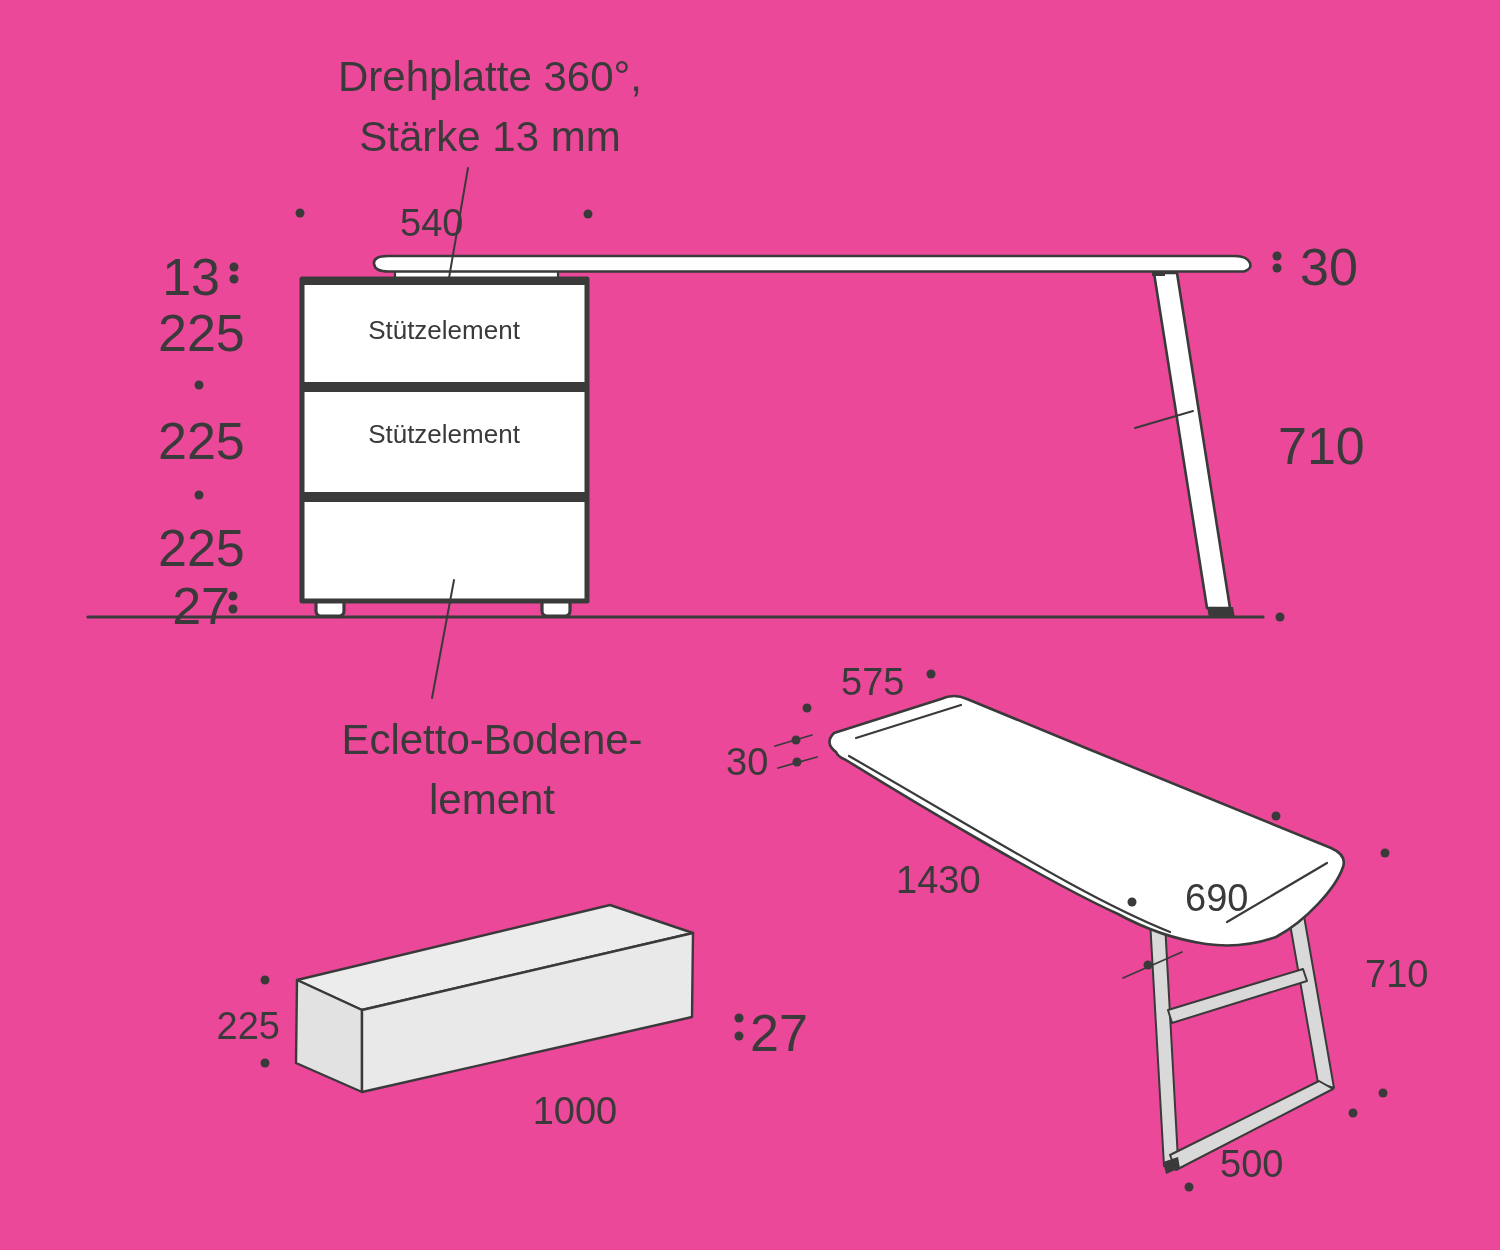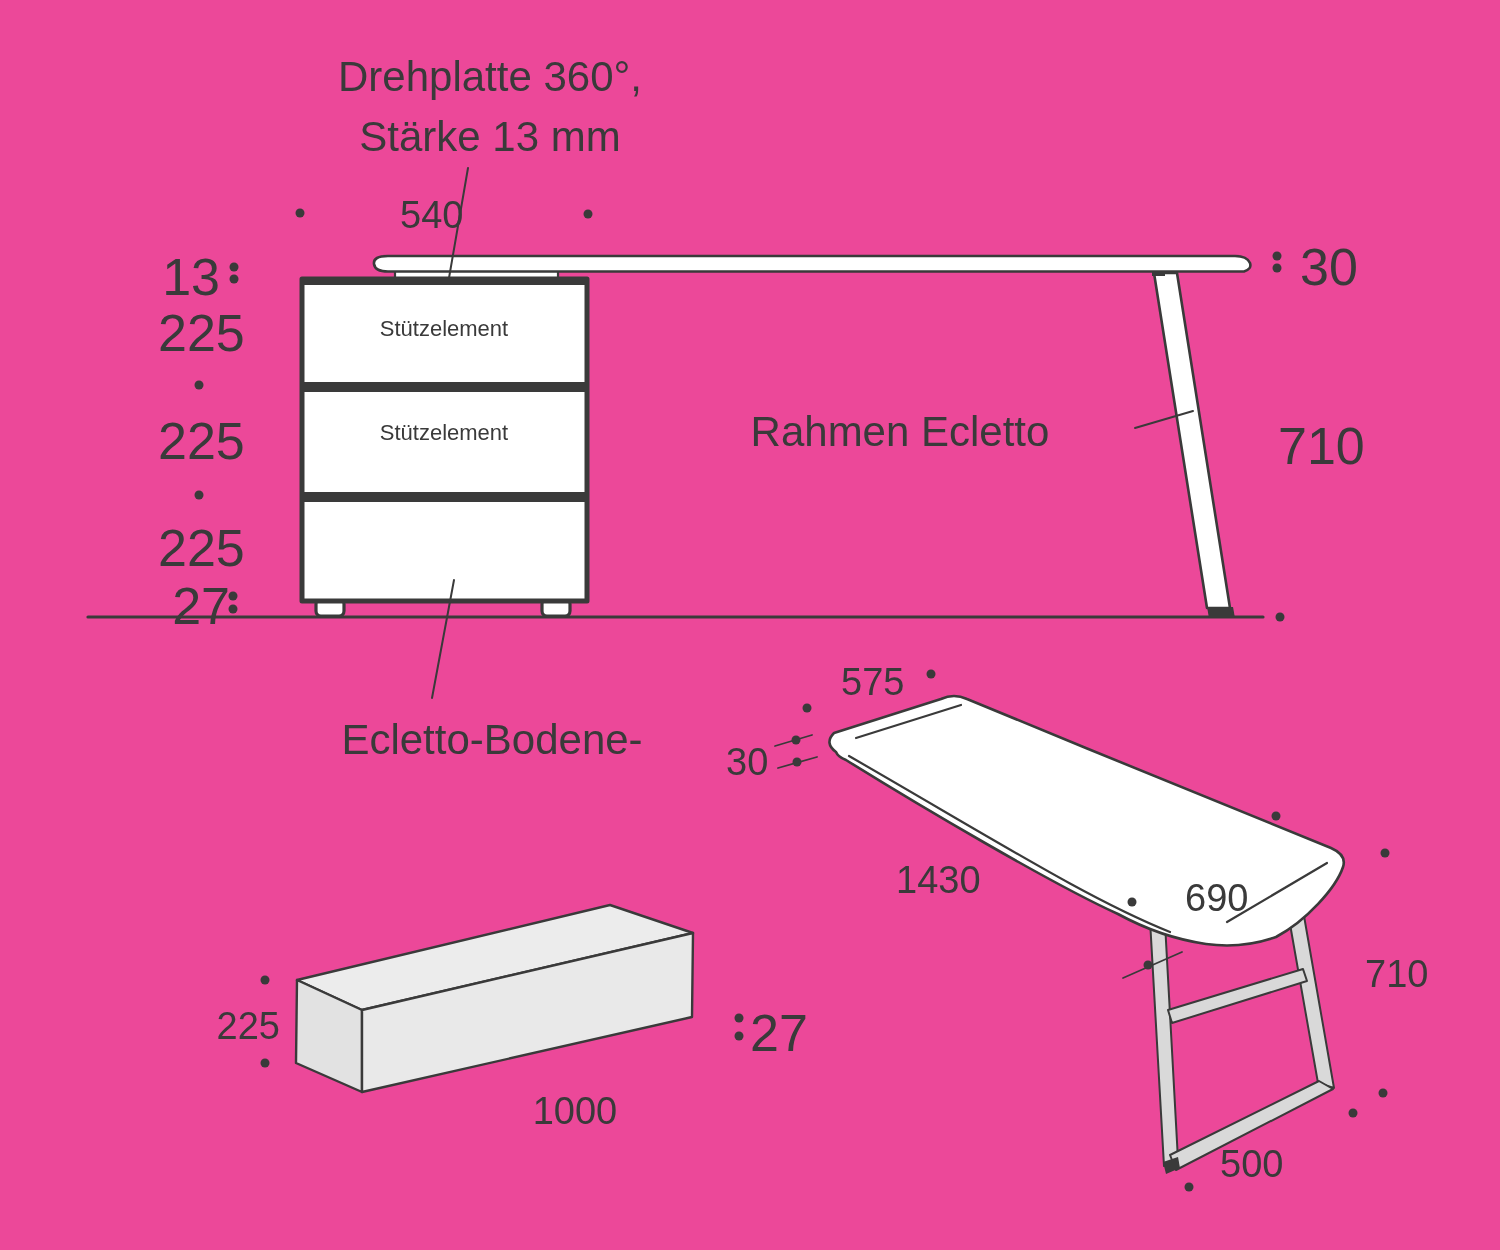--- a/index.html
+++ b/index.html
@@ -16,21 +16,21 @@
     position:absolute;
     color:#3a3a3a;
     white-space:nowrap;
     line-height:1.05;
   }
   .lbl.center{text-align:center;}
   .lbl.right{text-align:right;}
   .fs42{font-size:42px;line-height:1.42;}
   .fs40{font-size:52px;}
   .fs38{font-size:38px;}
-  .fs33{font-size:22px;}
+  .fs33{font-size:26px;}
 </style>
 </head>
 <body>
 
 <div id="stage">
 
   <svg id="linework" width="1500" height="1250" viewBox="0 0 1500 1250">
 
     <g stroke="#3a3a3a" fill="none" stroke-linejoin="round" stroke-linecap="round">
 
@@ -126,44 +126,44 @@
         <circle cx="1189" cy="1187" r="4.5"></circle>
       </g>
     </g>
   </svg>
 
   <div class="lbl center fs42" style="left:295px;top:47px;width:390px;">
     <div>Drehplatte 360°,</div>
     <div>Stärke 13 mm</div>
   </div>
 
-  <div class="lbl fs38" style="left:400px;top:196px;">540</div>
+  <div class="lbl fs38" style="left:400px;top:204px;">540</div>
 
   <div class="lbl right fs40" style="left:150px;top:250px;width:70px;">13</div>
 
   <div class="lbl right fs40" style="left:158px;top:306px;width:86px;">225</div>
 
   <div class="lbl right fs40" style="left:158px;top:414px;width:86px;">225</div>
 
   <div class="lbl right fs40" style="left:158px;top:521px;width:86px;">225</div>
 
   <div class="lbl right fs40" style="left:158px;top:579px;width:72px;">27</div>
 
   <div class="lbl center fs33" style="left:302px;top:317px;width:284px;">Stützelement</div>
 
   <div class="lbl center fs33" style="left:302px;top:421px;width:284px;">Stützelement</div>
 
-  <div class="lbl center fs42" style="left:728px;top:402px;width:344px;">Rahmen Ecletto</div>
 
   <div class="lbl fs40" style="left:1300px;top:240px;">30</div>
 
   <div class="lbl fs40" style="left:1278px;top:419px;">710</div>
 
   <div class="lbl center fs42" style="left:310px;top:710px;width:364px;">
     <div>Ecletto-Bodene-</div>
+    <div>lement</div>
   </div>
 
   <div class="lbl right fs38" style="left:196px;top:1007px;width:84px;">225</div>
 
   <div class="lbl center fs38" style="left:510px;top:1092px;width:130px;">1000</div>
 
   <div class="lbl fs40" style="left:750px;top:1006px;">27</div>
 
   <div class="lbl fs38" style="left:841px;top:663px;">575</div>
 

